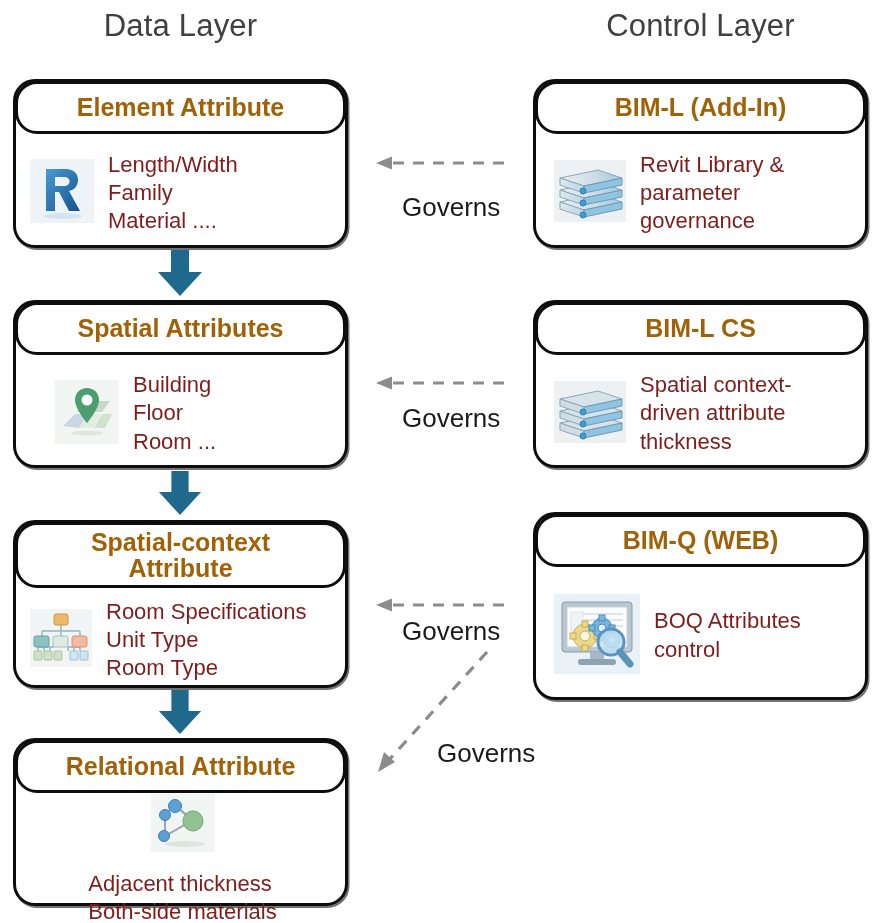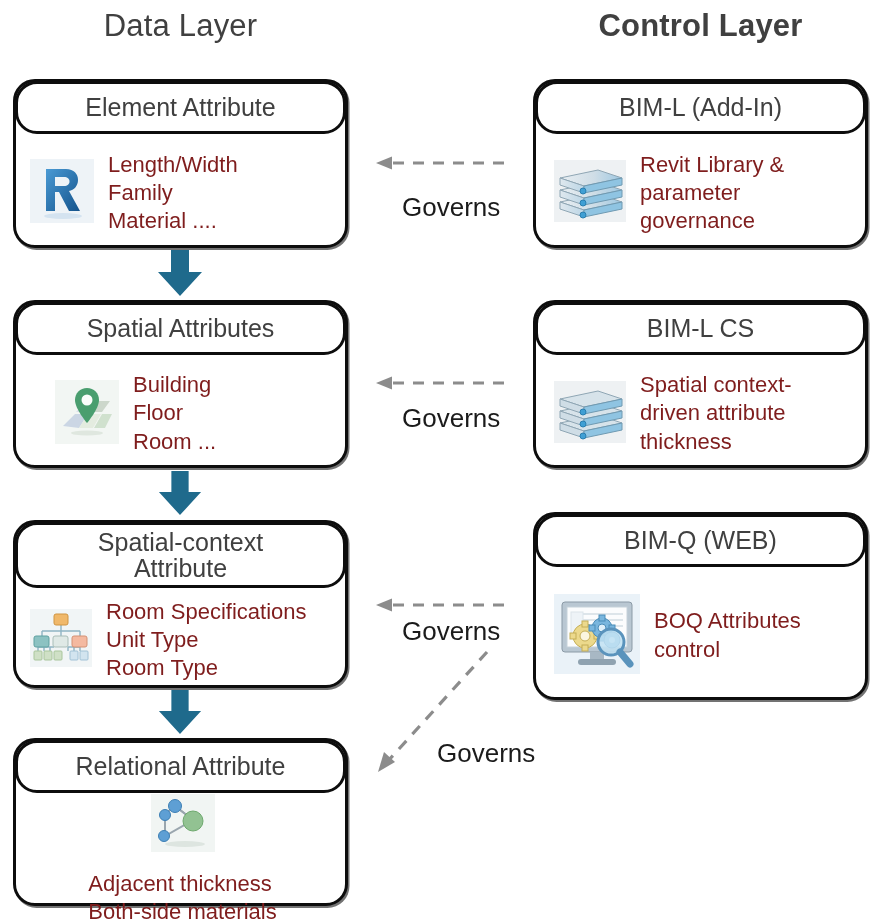--- a/index.html
+++ b/index.html
@@ -4,30 +4,30 @@
 <style>
   html,body{margin:0;padding:0;background:#fff;}
   body{width:883px;height:923px;position:relative;overflow:hidden;
        font-family:"Liberation Sans","DejaVu Sans",sans-serif;color:#1a1a1a;}
   .canvas{position:absolute;inset:0;}
 
   
   .col-title{position:absolute;font-size:31px;font-weight:400;letter-spacing:.2px;
              text-align:center;color:#404040;line-height:1;white-space:nowrap;}
   #title-data{left:13px;top:10px;width:335px;}
-  #title-control{left:533px;top:10px;width:335px;font-weight:bold;}
+  #title-control{left:533px;top:10px;width:335px;}
 
   
   .node{position:absolute;border:3px solid #0d0d0d;border-radius:22px;background:#fff;
         box-sizing:border-box;box-shadow:1.5px 2px 0 rgba(0,0,0,.55);}
   .node-head{position:absolute;left:-1px;top:-1px;right:-1px;
              border:3px solid #0d0d0d;border-radius:22px;background:#fff;
              box-sizing:border-box;display:flex;align-items:center;justify-content:center;
-             text-align:center;font-size:25px;line-height:1.06;color:#404040;z-index:2;
-             padding:0 10px;}
+             text-align:center;font-size:25px;line-height:1.06;color:#a16207;z-index:2;
+             padding:0 10px;font-weight:bold;}
   .node-head.two-line{font-size:25px;}
   .node-body{position:absolute;left:0;right:0;bottom:0;display:flex;align-items:center;
              box-sizing:border-box;padding:0 10px 0 14px;gap:14px;z-index:1;}
   .node-body.center{align-items:center;}
   .node-lines{font-size:22px;line-height:1.28;color:#7f1d1d;white-space:pre-line;}
   .node-ico{flex:0 0 auto;display:block;}
 
   
   .flow-arrow{position:absolute;width:46px;}
 

